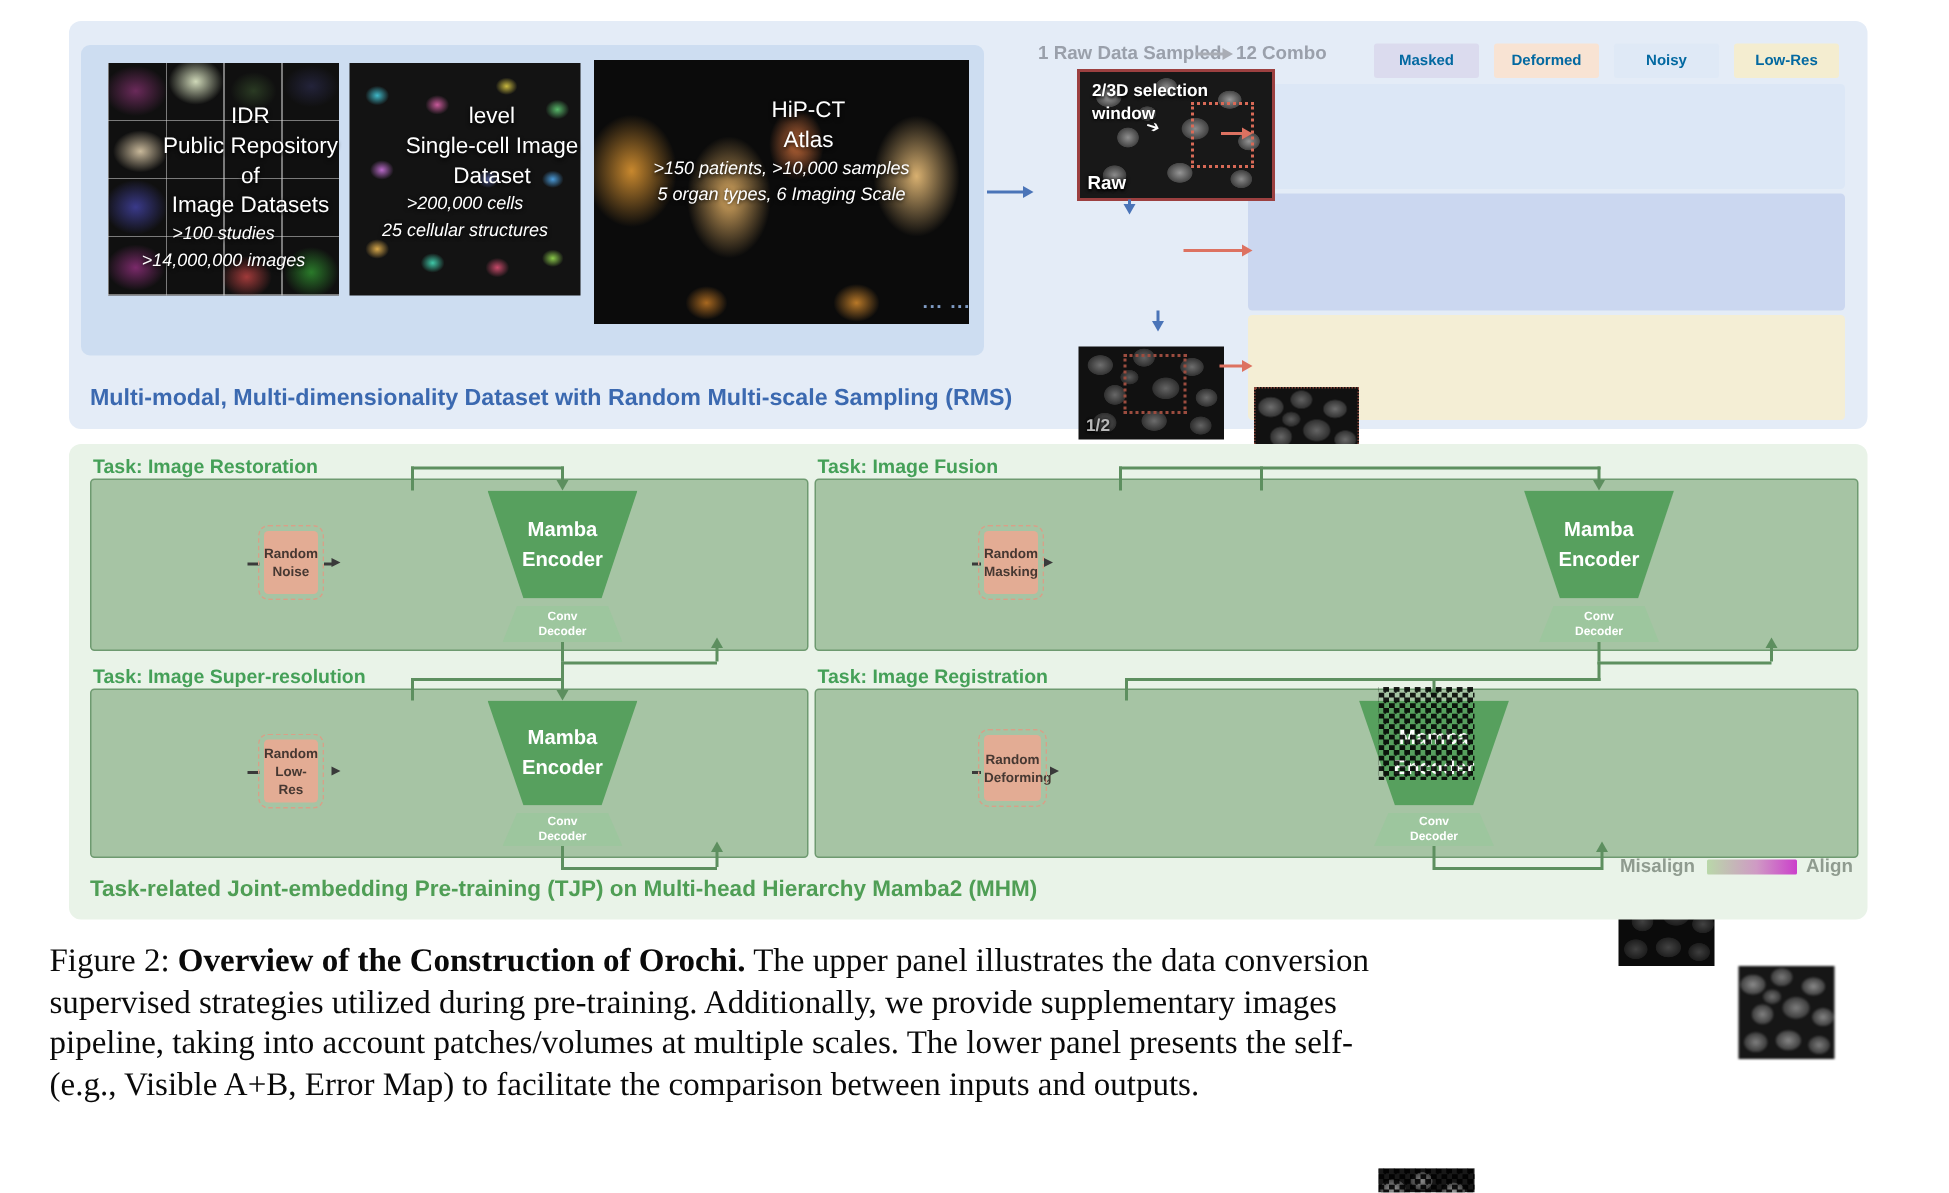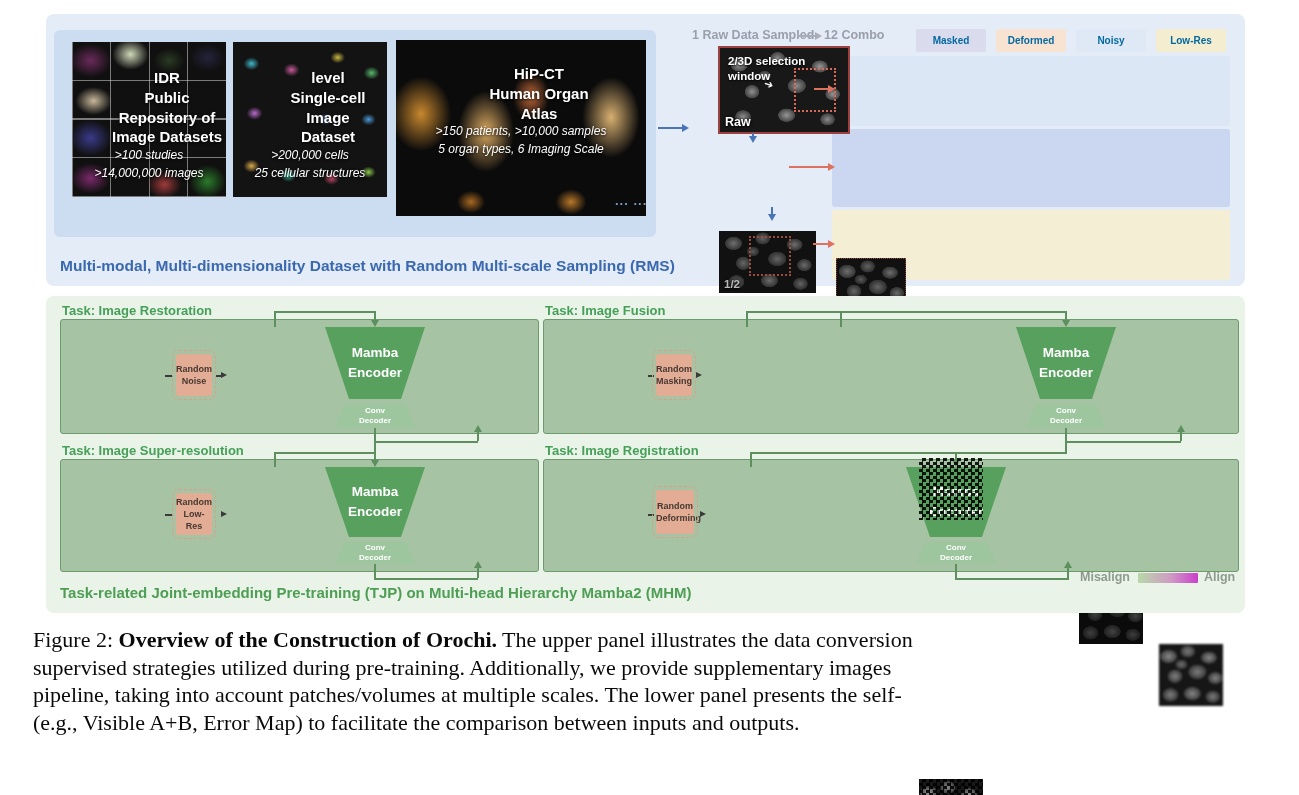--- a/index.html
+++ b/index.html
@@ -25,21 +25,21 @@
   .micro::after{content:"";position:absolute;inset:0;z-index:1;}
   .fx-masked::after{background:repeating-conic-gradient(rgba(0,0,0,.88) 0% 25%,transparent 0% 50%) 0 0/7px 7px;}
   .fx-dark{filter:brightness(.45) saturate(.5);}
   .fx-dim{filter:brightness(.72);}
   .fx-blur{filter:blur(.8px) brightness(.9);}
   
   .lbl{position:absolute;left:5px;bottom:3px;color:#fff;font-weight:bold;font-size:12.5px;z-index:3;text-shadow:0 1px 2px #000,0 0 3px #000;white-space:nowrap;}
   .lbl-sm{font-size:11.5px;}
   
   .card{color:#fff;text-align:center;}
-  .card .t{font-weight:bold;font-size:15px;line-height:1.32;text-shadow:0 1px 3px #000;padding-left:36px;}
+  .card .t{font-weight:normal;font-size:15px;line-height:1.32;text-shadow:0 1px 3px #000;padding-left:36px;}
   .card .s{font-style:italic;font-size:12px;line-height:1.45;text-shadow:0 1px 3px #000;}
   .card-idr{background-color:#101010;background-image:
     radial-gradient(30px 24px at 12% 12%,#6a2a5a,transparent 70%),
     radial-gradient(26px 22px at 38% 8%,#cfd8b8,transparent 70%),
     radial-gradient(26px 20px at 14% 38%,#c8b89a,transparent 70%),
     radial-gradient(30px 26px at 12% 62%,#3a3a8a,transparent 70%),
     radial-gradient(28px 22px at 12% 88%,#7a2a6a,transparent 70%),
     radial-gradient(24px 20px at 60% 92%,#a03a3a,transparent 70%),
     radial-gradient(26px 24px at 88% 90%,#2a7a2a,transparent 70%),
     radial-gradient(26px 20px at 88% 10%,#23233a,transparent 70%),
@@ -121,21 +121,20 @@
       <div class="t">level</div>
       <div class="t">Single-cell Image</div>
       <div class="t">Dataset</div>
       <div class="s">&gt;200,000 cells</div>
       <div class="s">25 cellular structures</div>
     </div>
   </div>
   <div class="abs card card-hipct" style="left:396px;top:40px;width:250px;height:176px;">
     <div style="margin-top:24px;">
       <div class="t">HiP-CT</div>
-      <div class="t">Human Organ</div>
       <div class="t">Atlas</div>
       <div class="s">&gt;150 patients, &gt;10,000 samples</div>
       <div class="s">5 organ types, 6 Imaging Scale</div>
     </div>
   </div>
 
   <div class="note" style="left:615px;top:193px;font-size:13px;color:#7f9bc4;letter-spacing:1px;">... ...</div>
   <div class="rms" style="left:60px;top:257px;">Multi-modal, Multi-dimensionality Dataset with Random Multi-scale Sampling (RMS)</div>
 
   <div class="ln blu" style="left:658px;top:127px;width:24px;height:2px;"></div>

